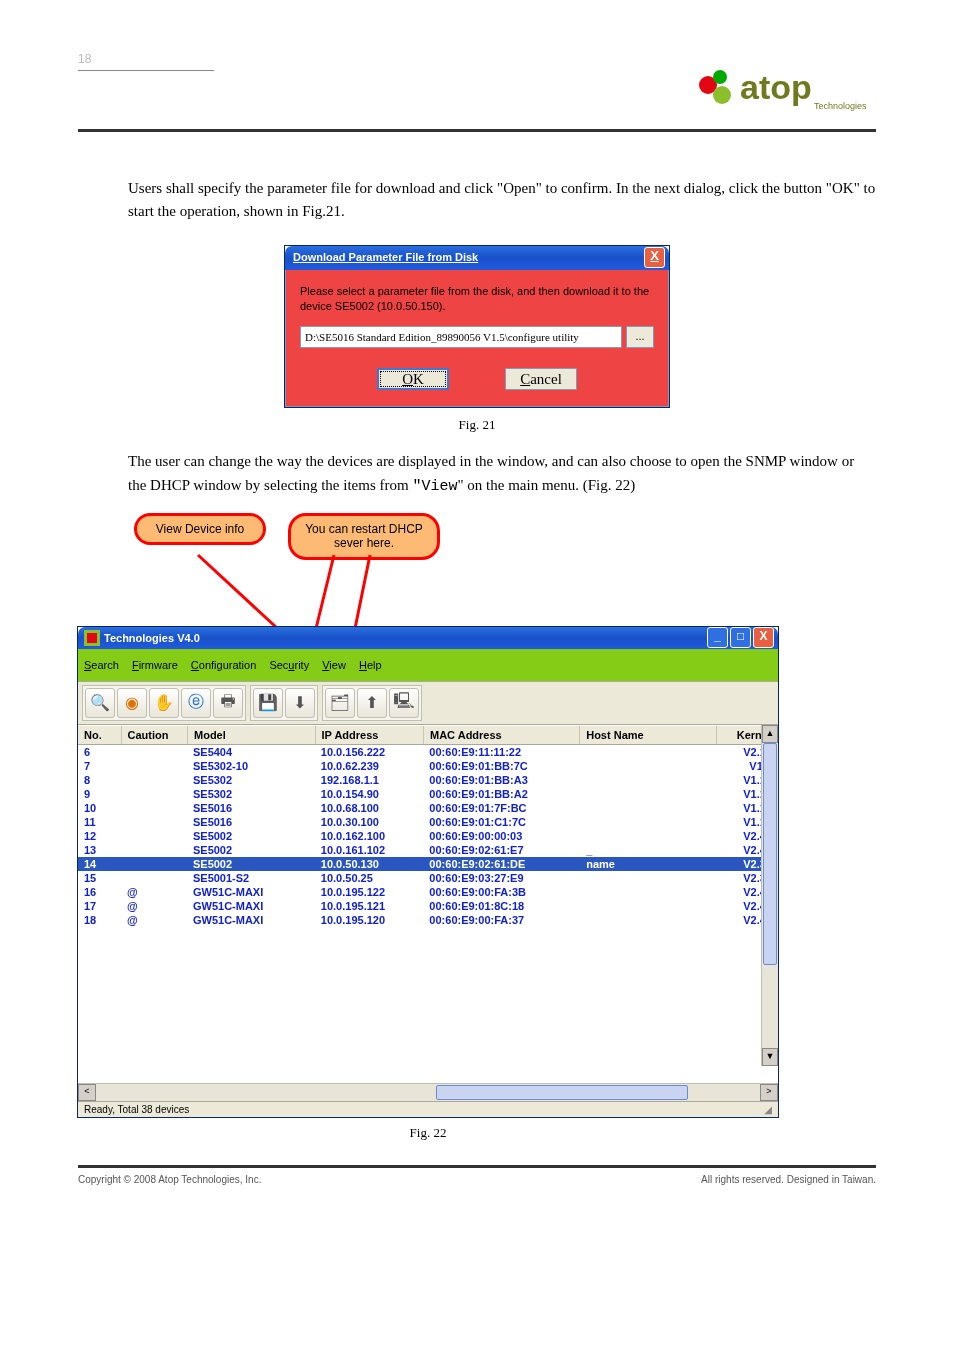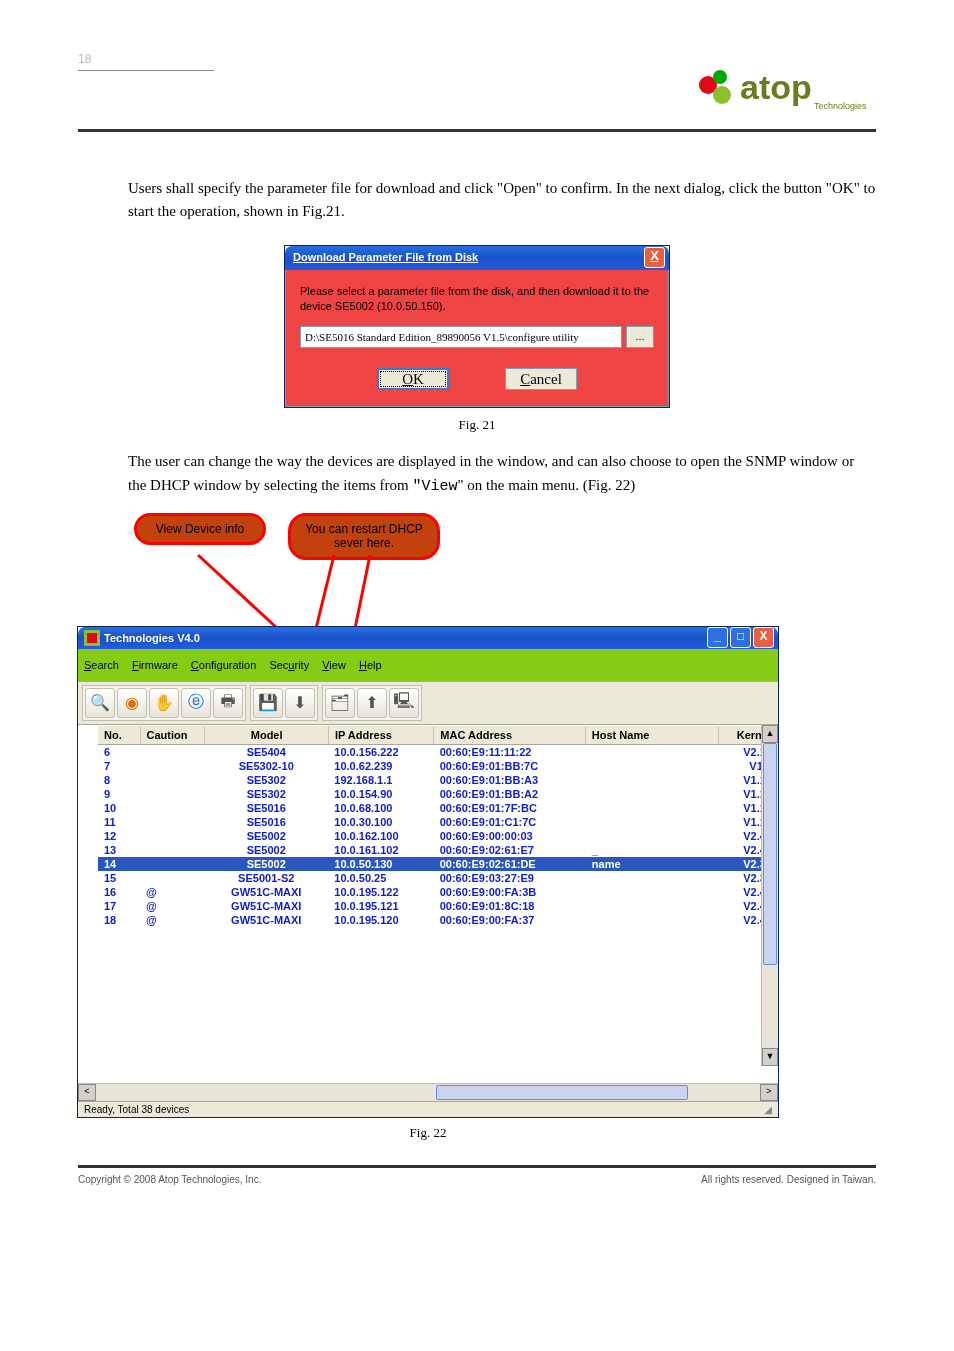--- a/index.html
+++ b/index.html
@@ -28,42 +28,42 @@
   .win-body p { margin:0 0 12px 0; line-height:1.4;}
   .path-row { display:flex; gap:4px; align-items:flex-end;}
   .path-input { flex:1; border:1px solid #7f9db9; background:#fff; height:18px; padding:1px 4px; font-family:Tahoma; font-size:11px;}
   .browse-btn { width:26px; height:20px; border:1px solid #7f9db9; background:#ece9d8; font-size:11px; text-align:center; line-height:18px; cursor:pointer;}
   .win-btn-row { display:flex; justify-content:center; gap:56px; margin-top:20px;}
   .win-btn { min-width:72px; height:22px; border:1px solid #7f9db9; background:#ece9d8; font-family:Tahoma; font-size:15px; cursor:pointer;}
   .win-btn.default { outline:1px dotted #000; outline-offset:-4px; border:2px solid #4078d0;}
   .win-btn span.ul { text-decoration:underline;}
   
   .callouts-area { position:relative; height:120px; margin:0 78px;}
-  .callout { position:absolute; border:3px solid #f00; border-radius:18px; padding:6px 10px; font-family:Arial, sans-serif; font-size:12px; line-height:1.2; background:#c2410c; color:#000;}
+  .callout { position:absolute; border:3px solid #f00; border-radius:18px; padding:6px 10px; font-family:Arial, sans-serif; font-size:12px; line-height:1.2; background:#fdba74; color:#000;}
   .callout.c1 { left:56px; top:0; width:106px; text-align:center;}
   .callout.c2 { left:210px; top:0; width:126px; text-align:center;}
   
   .sm-wrap { margin: -6px 78px 0 78px; position:relative;}
   .sm-window { width:700px; font-family: Tahoma, Arial, sans-serif; font-size:11px; box-shadow:0 0 0 1px #0a246a; position:relative;}
   .sm-titlebar { height:22px; background:linear-gradient(to bottom,#2a6fe0 0%,#1851c8 50%,#215be0 100%); color:#fff; display:flex; align-items:center; padding:0 4px 0 6px; font-weight:bold; border-radius:7px 7px 0 0;}
   .sm-titlebar .icon{ width:16px;height:16px; margin-right:4px;}
   .sm-titlebar .spacer{flex:1;}
   .sm-ctrl { width:19px;height:19px;border:1px solid #fff;border-radius:3px;margin-left:2px;color:#fff;font-family:Arial;font-size:12px;line-height:16px;text-align:center;font-weight:bold;cursor:pointer;}
   .sm-ctrl.min{background:#2f6fe0;}
   .sm-ctrl.max{background:#2f6fe0;}
   .sm-ctrl.close{background:#e86040;}
   .sm-menubar { background:#84cc16; padding:10px 6px; border-bottom:1px solid #aca899;}
   .sm-menubar span { margin-right:10px; cursor:pointer;}
   .sm-menubar span u{ text-decoration:underline;}
   .sm-toolbar { background:#ece9d8; padding:3px 4px; border-bottom:1px solid #aca899; display:flex; gap:4px; align-items:center;}
   .tb-group { border:1px solid #c0c0b0; padding:2px; display:flex; gap:2px; background:#f4f3ee;}
   .tb-btn { width:28px;height:28px;border:1px solid #c0c0b0;background:linear-gradient(#fff,#e8e5d8);border-radius:3px;display:flex;align-items:center;justify-content:center;font-size:16px;cursor:pointer; color:#555;}
   .sm-header-row { background:#ece9d8; display:flex; font-weight:bold; border-bottom:1px solid #aca899; border-top:1px solid #fff; font-size:11px;}
   .sm-cell { padding:3px 6px; border-right:1px solid #c8c4b4; overflow:hidden; white-space:nowrap; text-overflow:ellipsis;}
-  .col-no{width:32px;} .col-caution{width:56px;} .col-model{width:120px;text-align:center;} .col-ip{width:100px;} .col-mac{width:150px;} .col-host{width:130px;} .col-kern{width:50px;text-align:right;}
+  .col-no{width:32px;} .col-caution{width:56px;} .col-model{width:120px;} .col-ip{width:100px;} .col-mac{width:150px;} .col-host{width:130px;} .col-kern{width:50px;text-align:right;}
   .sm-body { background:#fff; height:338px; overflow:hidden; position:relative; color:#1020d0; font-weight:bold; font-family:Arial,sans-serif; font-size:11px;}
   .sm-row { display:flex;}
   .sm-row .sm-cell{ border-right:none; padding:1px 6px;}
   .sm-row.selected { background:#2a56c0; color:#fff;}
   .sm-scroll-v { position:absolute; right:0; top:0; bottom:17px; width:16px; background:#e8e5d8;border-left:1px solid #c0c0b0;}
   .sm-scroll-v .up,.sm-scroll-v .down{height:16px;background:#d4d0c8;border:1px solid #888;font-size:9px;text-align:center;line-height:14px;cursor:pointer;}
   .sm-scroll-v .down{position:absolute;bottom:0;left:0;right:0;}
   .sm-scroll-v .thumb{position:absolute;left:1px;right:1px;top:18px;height:220px;background:#c8d4f0;border:1px solid #6a8bd8;border-radius:2px;}
   .sm-hscroll {height:17px;background:#e8e5d8;border-top:1px solid #c0c0b0;display:flex;align-items:center;}
   .sm-hscroll .lbtn,.sm-hscroll .rbtn{width:16px;height:15px;background:#d4d0c8;border:1px solid #888;font-size:9px;text-align:center;line-height:13px;cursor:pointer;}
@@ -174,21 +174,21 @@
           <div class="tb-btn">💾</div>
           <div class="tb-btn">⬇</div>
         </div>
         <div class="tb-group">
           <div class="tb-btn">🗂</div>
           <div class="tb-btn">⬆</div>
           <div class="tb-btn">🖳</div>
         </div>
       </div>
 
-      <div style="position:relative;margin-left:20px;">
+      <div style="position:relative;">
         <div class="sm-header-row">
           <div class="sm-cell col-no">No.</div>
           <div class="sm-cell col-caution">Caution</div>
           <div class="sm-cell col-model">Model</div>
           <div class="sm-cell col-ip">IP Address</div>
           <div class="sm-cell col-mac">MAC Address</div>
           <div class="sm-cell col-host">Host Name</div>
           <div class="sm-cell col-kern">Kernel</div>
         </div>
         <div class="sm-body" id="sm-body">

